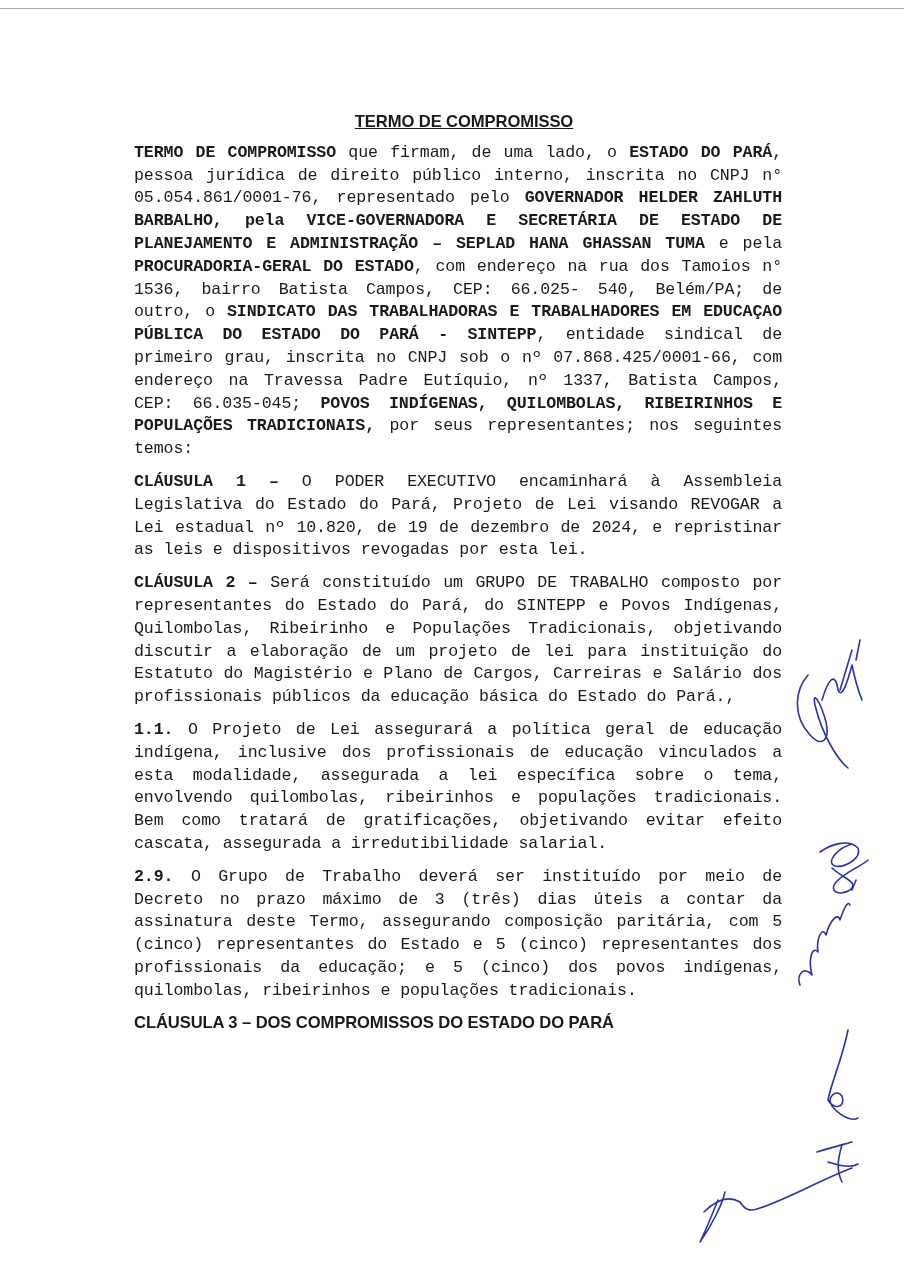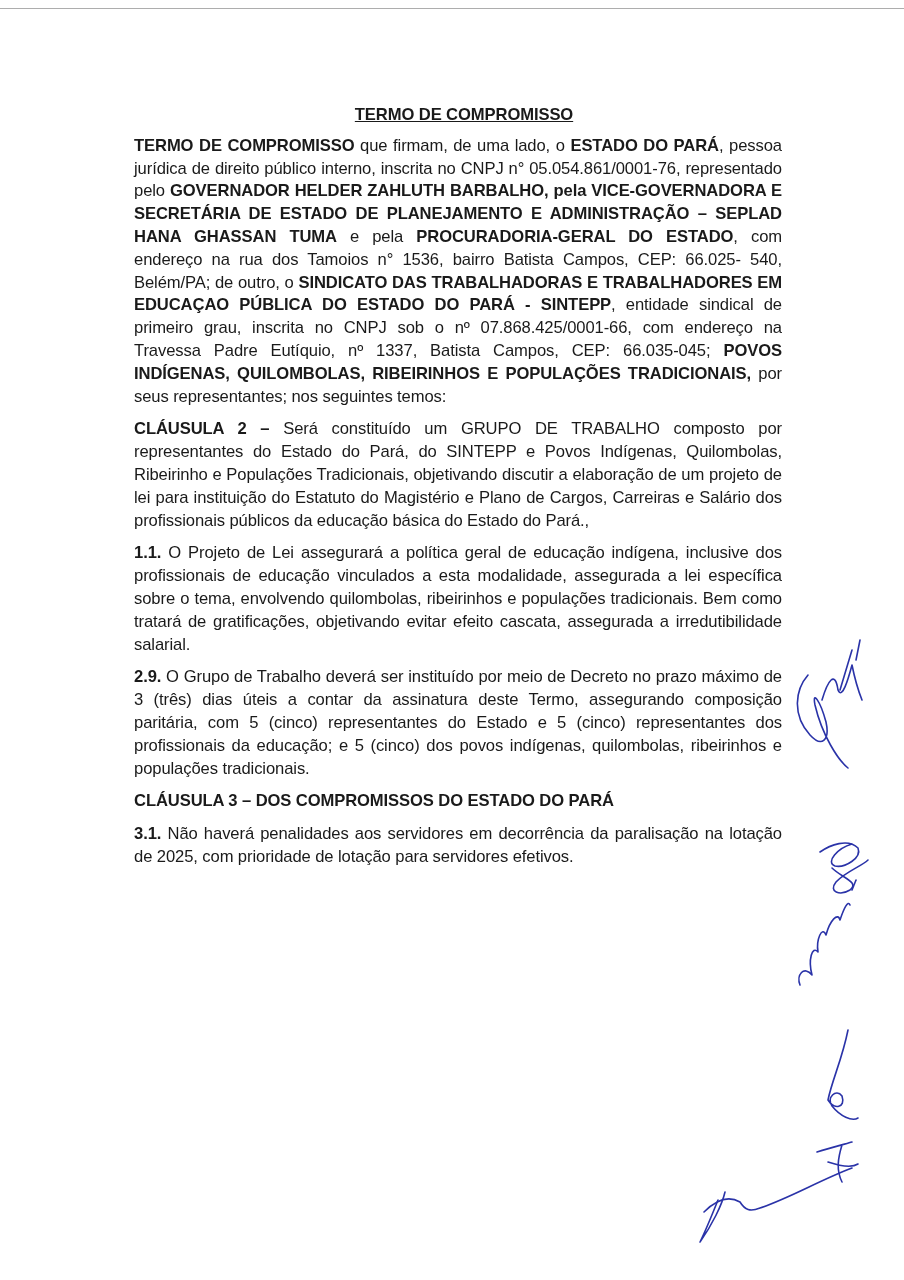--- a/index.html
+++ b/index.html
@@ -19,38 +19,39 @@
       position: absolute;
       left: 0; right: 0;
       top: 8px;
       height: 1px;
       background: #8a8a8a;
       opacity: 0.7;
     }
     .page {
       position: absolute;
       left: 134px;
-      top: 104px;
+      top: 111px;
       width: 648px;
       font-size: 16.6px;
       line-height: 22.8px;
       letter-spacing: -0.1px;
     }
     .doc-title {
       text-align: center;
       font-weight: bold;
       text-decoration: underline;
       margin: 0 0 8px 0;
       font-size: 16.6px;
       line-height: 22.8px;
       padding-left: 12px;
     }
     .para {
       text-align: justify;
       margin: 5px 0 10px 0;
+      font-family: Liberation Mono, monospace;
     }
     .para b { font-weight: bold; }
     .clause-heading {
       font-weight: bold;
       margin: 0 0 10px 0;
     }
     .signatures {
       position: absolute;
       left: 0; top: 0;
       width: 904px; height: 1280px;
@@ -69,38 +70,38 @@
 
 <div class="top-rule"></div>
 
 <div class="page">
   <div class="doc-title">TERMO DE COMPROMISSO</div>
 
   <p class="para">
     <b>TERMO DE COMPROMISSO</b><span> que firmam, de uma lado, o </span><b>ESTADO DO PARÁ</b><span>, pessoa jurídica de direito público interno, inscrita no CNPJ n° 05.054.861/0001-76, representado pelo </span><b>GOVERNADOR HELDER ZAHLUTH BARBALHO, pela VICE-GOVERNADORA E SECRETÁRIA DE ESTADO DE PLANEJAMENTO E ADMINISTRAÇÃO – SEPLAD HANA GHASSAN TUMA</b><span> e pela </span><b>PROCURADORIA-GERAL DO ESTADO</b><span>, com endereço na rua dos Tamoios n° 1536, bairro Batista Campos, CEP: 66.025- 540, Belém/PA; de outro, o </span><b>SINDICATO DAS TRABALHADORAS E TRABALHADORES EM EDUCAÇAO PÚBLICA DO ESTADO DO PARÁ - SINTEPP</b><span>, entidade sindical de primeiro grau, inscrita no CNPJ sob o nº 07.868.425/0001-66, com endereço na Travessa Padre Eutíquio, nº 1337, Batista Campos, CEP: 66.035-045; </span><b>POVOS INDÍGENAS, QUILOMBOLAS, RIBEIRINHOS E POPULAÇÕES TRADICIONAIS,</b><span> por seus representantes; nos seguintes temos:</span>
   </p>
 
+  <p class="para">
+    <b>CLÁUSULA 1 –</b><span> O PODER EXECUTIVO encaminhará à Assembleia Legislativa do Estado do Pará, Projeto de Lei visando REVOGAR a Lei estadual  nº 10.820, de 19 de dezembro de 2024, e repristinar as leis e dispositivos revogadas por esta lei.</span>
+  </p>
 
   <p class="para">
     <b>CLÁUSULA 2 –</b><span> Será constituído um GRUPO DE TRABALHO composto por representantes do Estado do Pará, do SINTEPP e Povos Indígenas, Quilombolas, Ribeirinho e Populações Tradicionais, objetivando discutir a elaboração de um projeto de lei para instituição do Estatuto do Magistério e Plano de Cargos, Carreiras e Salário dos profissionais públicos da educação básica do Estado do Pará.,</span>
   </p>
 
   <p class="para">
     <b>1.1.</b><span> O Projeto de Lei assegurará a política geral de educação indígena, inclusive dos profissionais de educação vinculados a esta modalidade, assegurada a lei específica sobre o tema, envolvendo quilombolas, ribeirinhos e populações tradicionais. Bem como tratará de gratificações, objetivando evitar efeito cascata, assegurada a irredutibilidade salarial.</span>
   </p>
 
   <p class="para">
     <b>2.9.</b><span> O Grupo de Trabalho deverá ser instituído por meio de Decreto no prazo máximo de 3 (três) dias úteis a contar da assinatura deste Termo, assegurando composição paritária, com 5 (cinco) representantes do Estado e 5 (cinco) representantes dos profissionais da educação; e 5 (cinco) dos povos indígenas, quilombolas, ribeirinhos e populações tradicionais.</span>
   </p>
 
   <div class="clause-heading">CLÁUSULA 3 – DOS COMPROMISSOS DO ESTADO DO PARÁ</div>
 
-  <p class="para">
-    <b>3.1.</b><span> Não haverá penalidades aos servidores em decorrência da paralisação na lotação de 2025, com prioridade de lotação para servidores efetivos.</span>
-  </p>
 
 </div>
 
 <svg class="signatures" viewBox="0 0 904 1280" xmlns="http://www.w3.org/2000/svg">
   <g>
     <path d="M808,675 C795,690 792,715 810,735 C822,748 830,740 826,722 C820,700 812,690 815,705 C822,735 838,760 848,768"></path>
     <path d="M822,700 C828,680 835,670 838,690 C842,700 848,680 852,665 C855,680 858,690 862,700"></path>
     <path d="M840,690 L852,650 M856,660 L860,640"></path>
   </g>
   <g>

